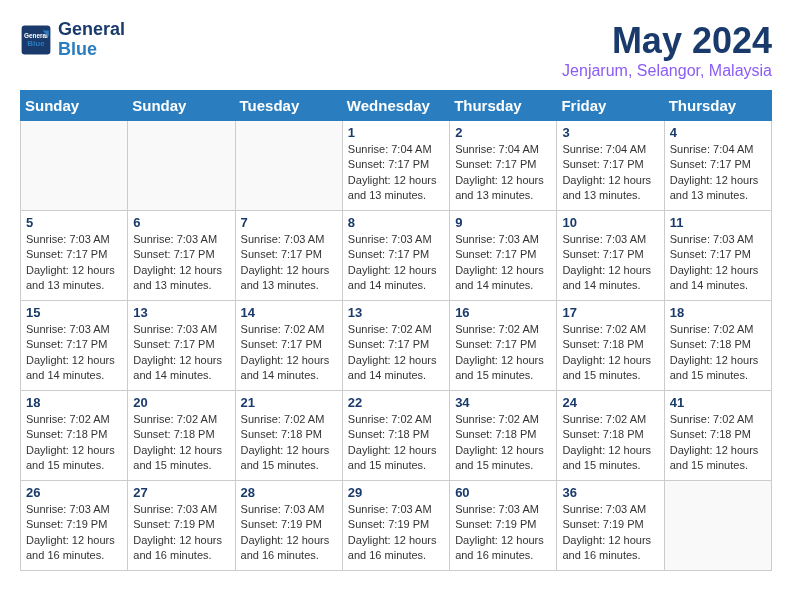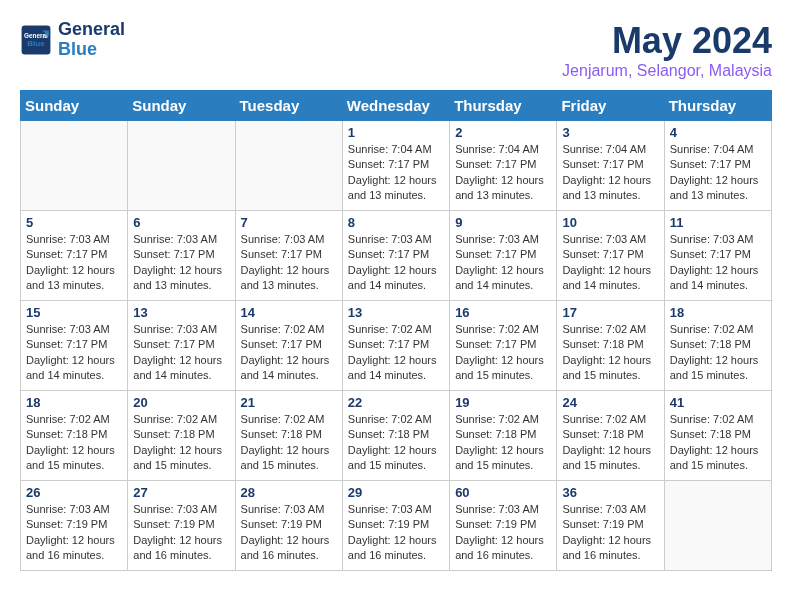--- a/index.html
+++ b/index.html
@@ -279,21 +279,21 @@
 and 15 minutes.</div>
         </td>
         <td>
           <div class="day-num">22</div>
           <div class="day-info" style="white-space: pre-line;">Sunrise: 7:02 AM
 Sunset: 7:18 PM
 Daylight: 12 hours
 and 15 minutes.</div>
         </td>
         <td>
-          <div class="day-num">19</div>
+          <div class="day-num">34</div>
           <div class="day-info" style="white-space: pre-line;">Sunrise: 7:02 AM
 Sunset: 7:18 PM
 Daylight: 12 hours
 and 15 minutes.</div>
         </td>
         <td>
           <div class="day-num">24</div>
           <div class="day-info" style="white-space: pre-line;">Sunrise: 7:02 AM
 Sunset: 7:18 PM
 Daylight: 12 hours

